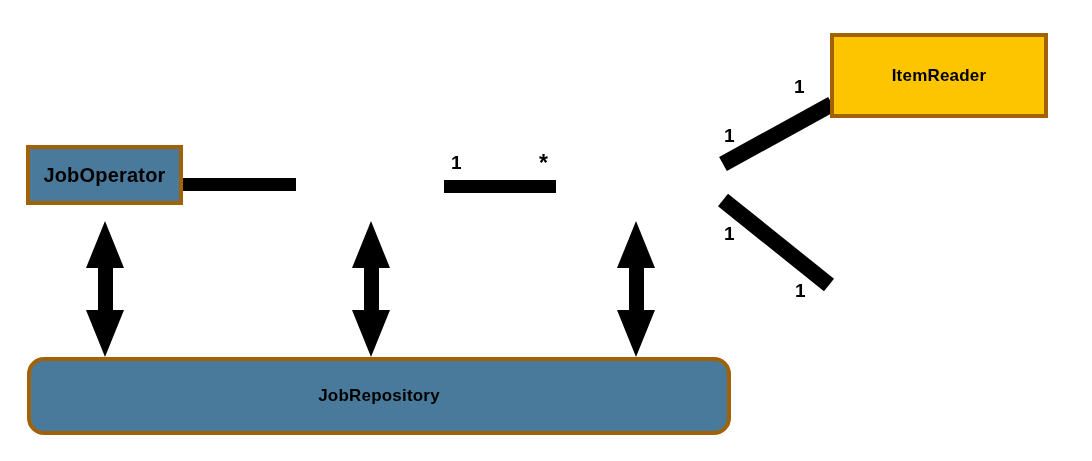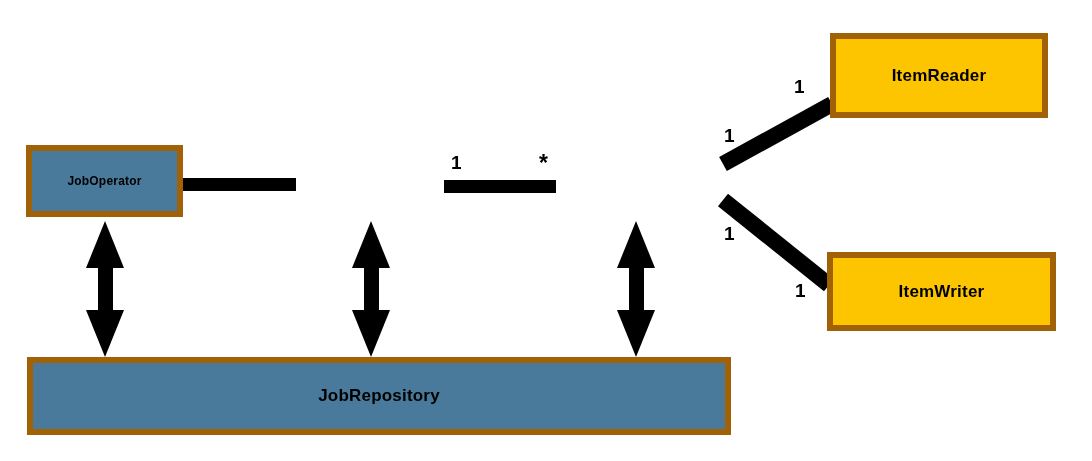--- a/index.html
+++ b/index.html
@@ -14,21 +14,21 @@
   #canvas {
     position: relative;
     width: 1092px;
     height: 461px;
     background: #ffffff;
     overflow: hidden;
   }
   .node {
     position: absolute;
     box-sizing: border-box;
-    border: 6px solid #a16207;
+    border: 4px solid #a16207;
     display: flex;
     align-items: center;
     justify-content: center;
     font-weight: bold;
     color: #000000;
     letter-spacing: 0.2px;
   }
   .node-blue {
     background: #4a7a9b;
   }
@@ -91,37 +91,34 @@
       <polygon points="371,357 390,310 352,310" fill="#000000"></polygon>
     </g>
 
     <g>
       <rect x="629" y="250" width="15" height="80" fill="#000000"></rect>
       <polygon points="636,221 655,268 617,268" fill="#000000"></polygon>
       <polygon points="636,357 655,310 617,310" fill="#000000"></polygon>
     </g>
   </svg>
 
-  <div class="node node-blue" style="left:26px; top:145px; width:157px; height:72px; font-size:12px;">
+  <div class="node node-blue" style="left:26px; top:145px; width:157px; height:60px; font-size:20px;">
     <span class="node-label">JobOperator</span>
   </div>
 
 
 
-  <div class="node node-blue" style="left:27px; top:357px; width:704px; height:78px; font-size:17px;">
+  <div class="node node-blue" style="left:27px; top:357px; width:704px; height:78px; font-size:17px;border-radius:17px;">
     <span class="node-label">JobRepository</span>
   </div>
 
   <div class="node node-yellow" style="left:830px; top:33px; width:218px; height:85px; font-size:17px;">
     <span class="node-label">ItemReader</span>
   </div>
 
-  <div class="node node-yellow" style="left:827px; top:252px; width:229px; height:79px; font-size:17px;">
-    <span class="node-label">ItemWriter</span>
-  </div>
 
   <span class="mult" style="left:451px; top:153px;">1</span>
 
   <span class="mult mult-star" style="left:539px; top:152px;">*</span>
 
   <span class="mult" style="left:724px; top:126px;">1</span>
 
   <span class="mult" style="left:794px; top:77px;">1</span>
 
   <span class="mult" style="left:724px; top:224px;">1</span>

